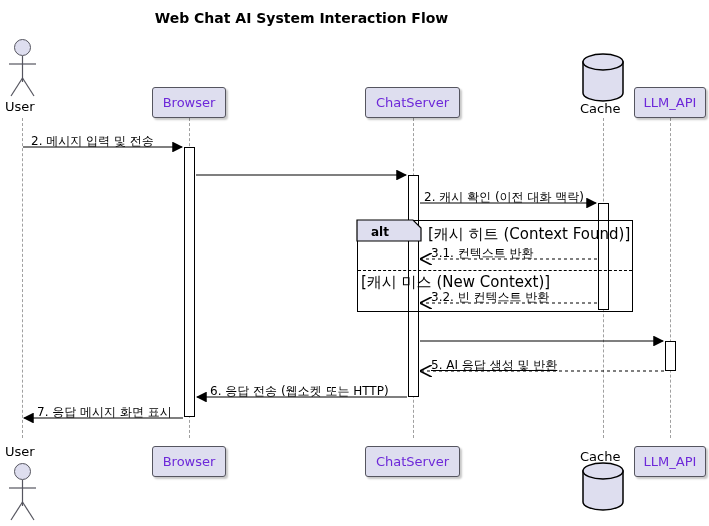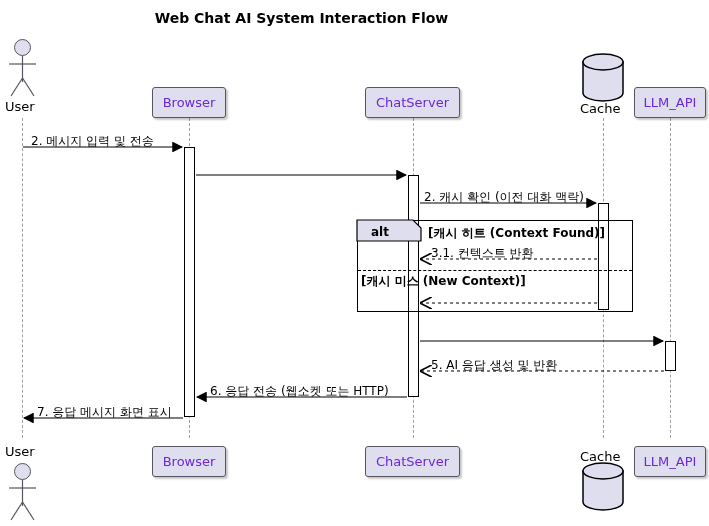--- a/index.html
+++ b/index.html
@@ -33,21 +33,21 @@
   .db-label{position:absolute;font-size:13px;white-space:nowrap;}
   
   .lifeline{
     position:absolute;width:0;border-left:1px dashed #A0A0A0;
   }
   .act{
     position:absolute;background:#FFFFFF;border:1px solid #000000;
     box-sizing:border-box;
   }
   .msg-label{position:absolute;font-size:12px;white-space:nowrap;}
-  .msg-label.bold{font-weight:bold;font-size:12px;}
+  .msg-label.bold{font-weight:normal;font-size:15px;}
   .altframe{
     position:absolute;border:1px solid #000000;box-sizing:border-box;
     background:transparent;
   }
   .alttab-text{
     position:absolute;font-size:12px;font-weight:bold;white-space:nowrap;
   }
   .altdiv{
     position:absolute;height:0;border-top:1px dashed #000000;
   }
@@ -141,21 +141,22 @@
     <line x1="664" y1="371" x2="421" y2="371" stroke="#000000" stroke-width="1.2" stroke-dasharray="3,3" marker-end="url(#openArrow)"></line>
     
     <line x1="407" y1="397" x2="197" y2="397" stroke="#000000" stroke-width="1.2" marker-end="url(#solidArrow)"></line>
     
     <line x1="183" y1="418" x2="24" y2="418" stroke="#000000" stroke-width="1.2" marker-end="url(#solidArrow)"></line>
   </svg>
 
   <div class="msg-label" style="left:31px; top:133px;">2. 메시지 입력 및 전송</div>
   <div class="msg-label" style="left:424px;top:189px;">2. 캐시 확인 (이전 대화 맥락)</div>
   <div class="msg-label" style="left:431px;top:245px;">3.1. 컨텍스트 반환</div>
-  <div class="msg-label" style="left:431px;top:357px;">5. AI 응답 생성 및 반환</div>
+  <div class="msg-label" style="left:431px;top:289px;">3.2. 빈 컨텍스트 반환</div>
+  <div class="msg-label" style="left:431px;top:357px;text-decoration:underline;">5. AI 응답 생성 및 반환</div>
   <div class="msg-label" style="left:210px;top:383px;">6. 응답 전송 (웹소켓 또는 HTTP)</div>
   <div class="msg-label" style="left:37px; top:404px;">7. 응답 메시지 화면 표시</div>
 
   <div class="actor-label" style="left:5px;top:444px;">User</div>
   <div class="actor-head" style="left:14px;top:463px;"></div>
   <svg width="709" height="526" aria-hidden="true">
     <g stroke="#55555F" stroke-width="1.2" fill="none">
       <line x1="22.5" y1="480" x2="22.5" y2="506"></line>
       <line x1="9" y1="488" x2="36" y2="488"></line>
       <line x1="22.5" y1="502" x2="11" y2="520"></line>

